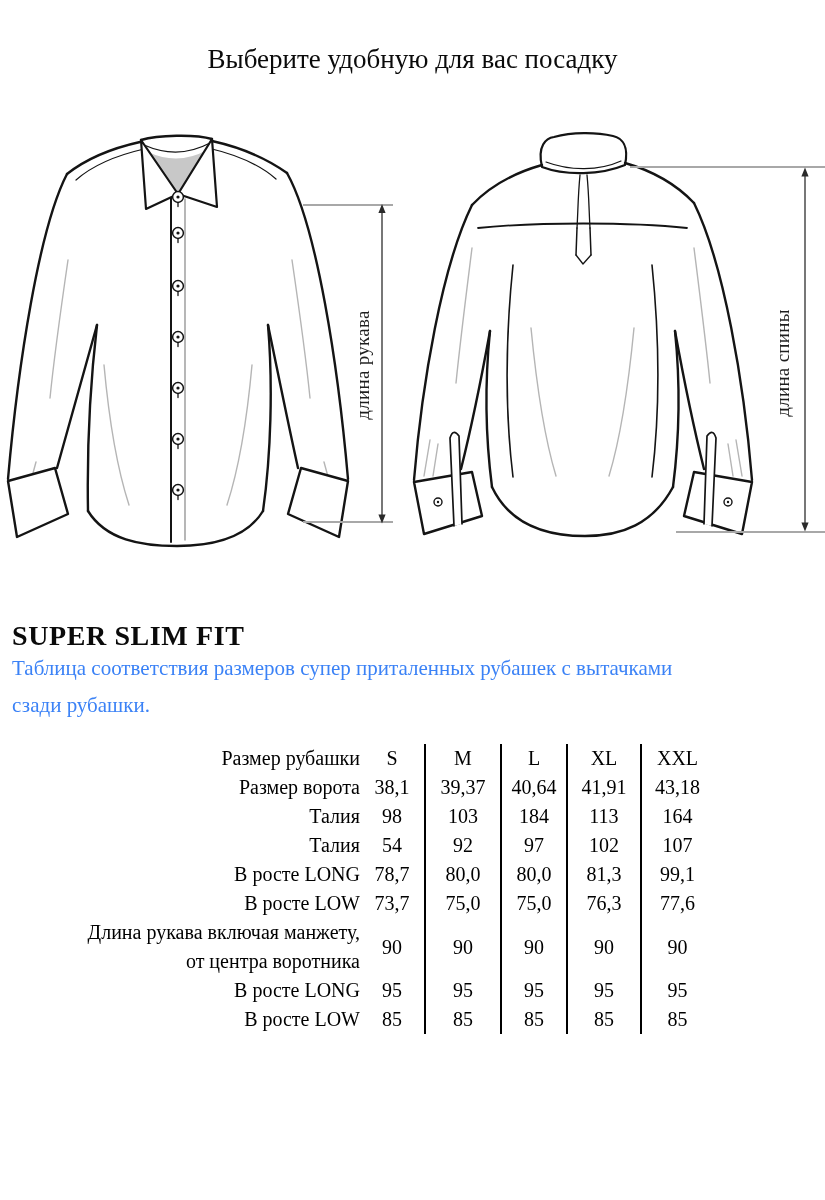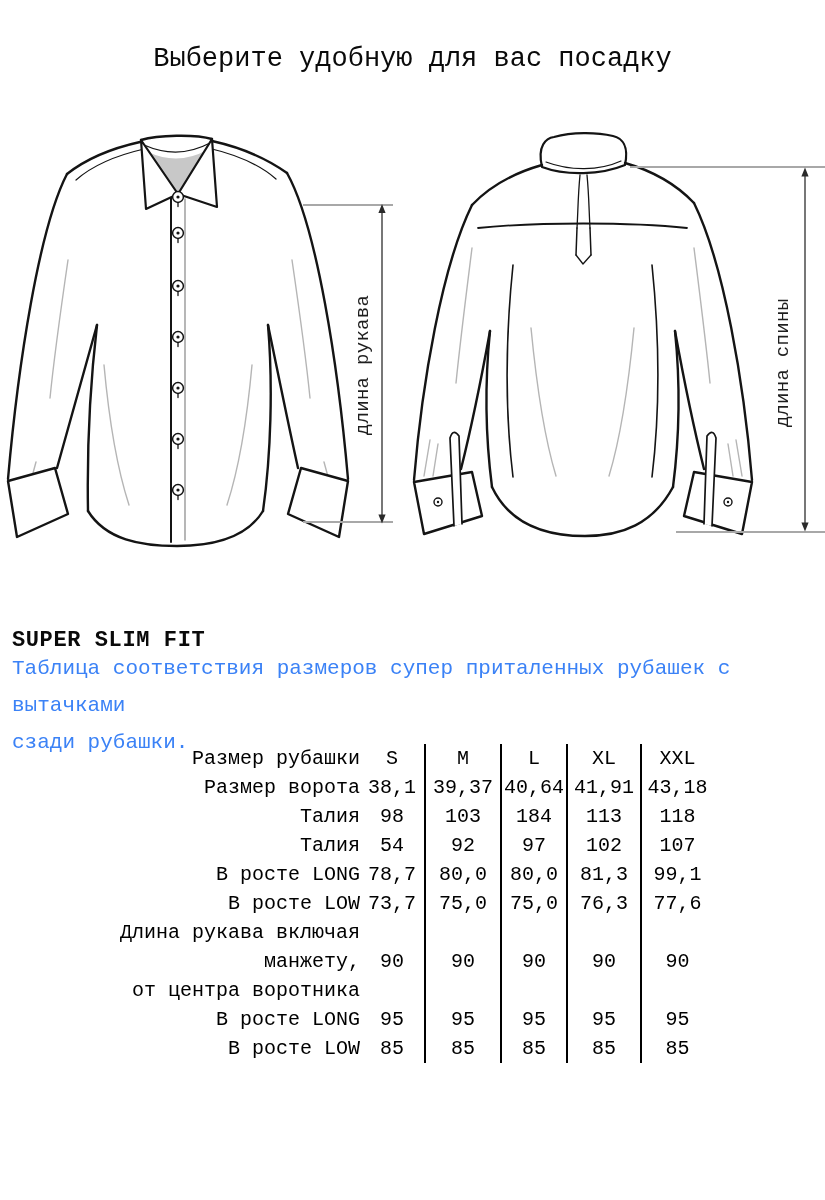--- a/index.html
+++ b/index.html
@@ -1,35 +1,35 @@
 <!DOCTYPE html>
 <html><head>
 <meta charset="utf-8">
 <style>
   html,body{margin:0;padding:0;background:#fff;}
   #canvas{
     position:relative;width:825px;height:1200px;background:#fff;overflow:hidden;
-    font-family:Liberation Mono, monospace;color:#000;
+    font-family:Liberation Serif, serif;color:#000;
   }
   .abs{position:absolute;}
   #page-title{
     top:42px;left:0;width:825px;text-align:center;
     font-size:27px;line-height:34px;color:#0a0a0a;
   }
   svg{display:block;}
   .rot-label{
     position:absolute;display:flex;align-items:center;justify-content:center;
     pointer-events:none;
   }
   .rot-label span{
     transform:rotate(-90deg);white-space:nowrap;
     font-size:19px;letter-spacing:.3px;color:#1e1e1e;
   }
   #fit-heading{
-    top:620px;left:12px;font-size:22px;font-weight:bold;letter-spacing:.6px;color:#0a0a0a;margin-top:8px;
+    top:620px;left:12px;font-size:28px;font-weight:bold;letter-spacing:.6px;color:#0a0a0a;
   }
   #fit-description{
     top:650px;left:12px;width:800px;
     font-size:21px;line-height:37px;white-space:pre-line;color:#3b82f6;
   }
   #size-table{
     position:absolute;left:30px;top:744px;
     border-collapse:collapse;table-layout:fixed;width:683px;
     font-size:20px;
   }
@@ -237,21 +237,21 @@
           <td class="val sep">40,64</td>
           <td class="val sep">41,91</td>
           <td class="val sep">43,18</td>
         </tr>
         <tr>
           <td class="lbl">Талия</td>
           <td class="val">98</td>
           <td class="val sep">103</td>
           <td class="val sep">184</td>
           <td class="val sep">113</td>
-          <td class="val sep">118</td>
+          <td class="val sep">164</td>
         </tr>
         <tr>
           <td class="lbl">Талия</td>
           <td class="val">54</td>
           <td class="val sep">92</td>
           <td class="val sep">97</td>
           <td class="val sep">102</td>
           <td class="val sep">107</td>
         </tr>
         <tr>

